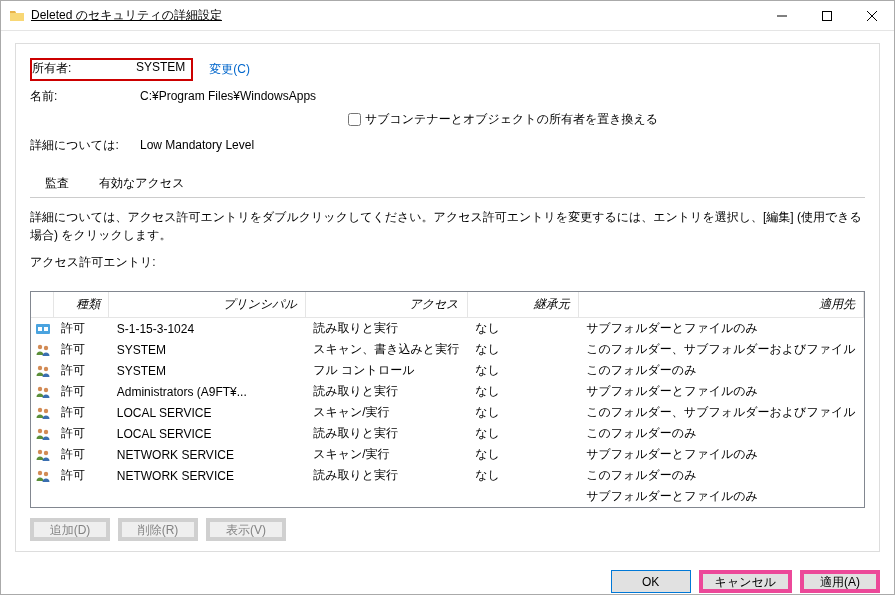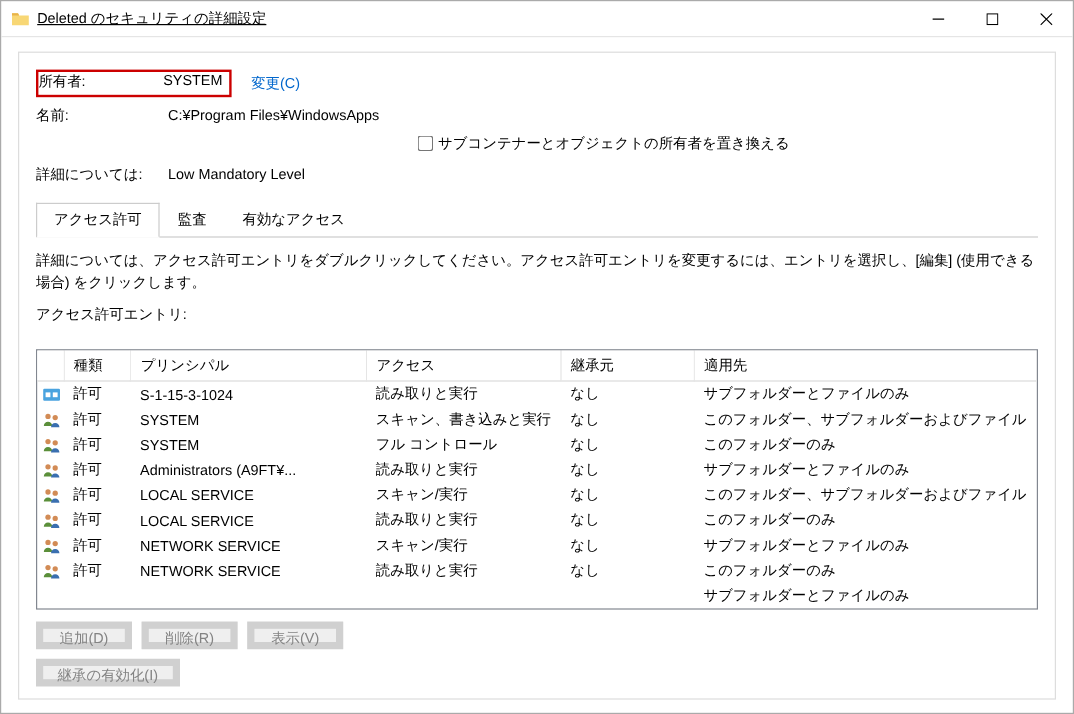--- a/index.html
+++ b/index.html
@@ -20,27 +20,27 @@
 .change-link { color: #0066cc; margin-left: 12px; cursor: pointer; }
 .checkbox-row { margin-left: 111px; display: flex; align-items: center; gap: 4px; margin-bottom: 6px; justify-content: center; }
 .checkbox-row input { width: 13px; height: 13px; }
 .tabs { display: flex; border-bottom: 1px solid #ccc; margin-bottom: 10px; }
 .tab { padding: 5px 14px; cursor: pointer; position: relative; top: 1px; border: 1px solid transparent; }
 .tab.active { border: 1px solid #ccc; border-bottom: 1px solid #fff; background: #fff; }
 .desc { margin-bottom: 10px; line-height: 1.5; }
 .list-label { margin-bottom: 20px; }
 .listview { border: 1px solid #828790; flex: 1; min-height: 200px; overflow: auto; background: #fff; }
 .listview table { width: 100%; border-collapse: collapse; font-size: 12px; }
-.listview th { text-align: left; font-weight: normal; padding: 4px 8px; border-right: 1px solid #e5e5e5; border-bottom: 1px solid #e5e5e5; background: #fff; position: sticky; top: 0; }
+.listview th { text-align: right; font-weight: normal; padding: 4px 8px; border-right: 1px solid #e5e5e5; border-bottom: 1px solid #e5e5e5; background: #fff; position: sticky; top: 0; font-style: italic; }
 .listview td { padding: 2px 8px; white-space: nowrap; }
 .icon-cell { width: 22px; padding: 2px 2px 2px 4px !important; }
 .principal-icon { width: 16px; height: 16px; display: inline-block; vertical-align: middle; }
 .btn-row { margin-top: 10px; display: flex; gap: 8px; }
 .btn-row2 { margin-top: 8px; }
-button.std { min-width: 80px; height: 23px; padding: 0 12px; background: #e1e1e1; border: 6px solid #ec4899; font-family: inherit; font-size: 12px; cursor: pointer; }
+button.std { min-width: 80px; height: 23px; padding: 0 12px; background: #e1e1e1; border: 4px solid #ec4899; font-family: inherit; font-size: 12px; cursor: pointer; }
 button.std:disabled { color: #838383; background: #efefef; border-color: #d0d0d0; cursor: default; }
 button.std.default { border: 1px solid #0078d7; }
 .footer { display: flex; justify-content: flex-end; gap: 8px; padding: 10px 14px; }
 .col-type { width: 60px; }
 .col-principal { width: 210px; }
 .col-access { width: 160px; }
 .col-inherit { width: 130px; }
 </style>
 </head>
 <body>
@@ -92,21 +92,20 @@
           <input type="checkbox" style="">
           <label>サブコンテナーとオブジェクトの所有者を置き換える</label>
         </div>
         <div class="field-row">
           <span class="field-label">詳細については:</span>
           <span>Low Mandatory Level</span>
         </div>
       </div>
 
       <div class="tabs">
-        <div class="tab active">アクセス許可</div>
         <div class="tab">監査</div>
         <div class="tab">有効なアクセス</div>
       </div>
 
       <div class="desc">詳細については、アクセス許可エントリをダブルクリックしてください。アクセス許可エントリを変更するには、エントリを選択し、[編集] (使用できる場合) をクリックします。</div>
       <div class="list-label">アクセス許可エントリ:</div>
 
       <div class="listview">
         <table>
           <thead>
@@ -233,23 +232,20 @@
               </tr>
             </tbody>
         </table>
       </div>
 
       <div class="btn-row">
         <button class="std" disabled="">追加(D)</button>
         <button class="std" disabled="">削除(R)</button>
         <button class="std" disabled="">表示(V)</button>
       </div>
-      <div class="btn-row2">
-        <button class="std" disabled="">継承の有効化(I)</button>
-      </div>
 
     </div>
   </div>
 
   <div class="footer">
     <button class="std default">OK</button>
     <button class="std">キャンセル</button>
     <button class="std">適用(A)</button>
   </div>
 </div>

